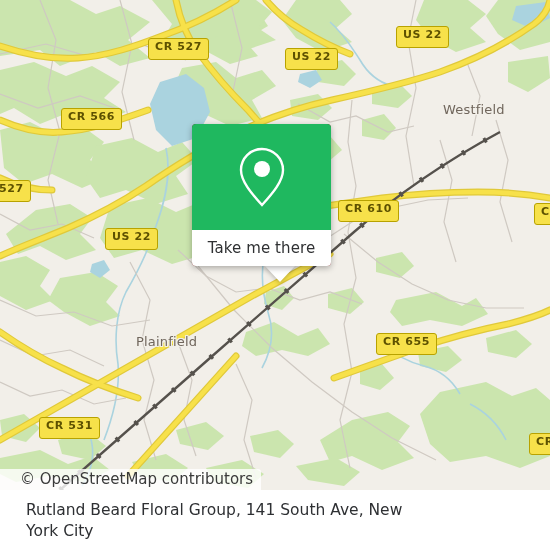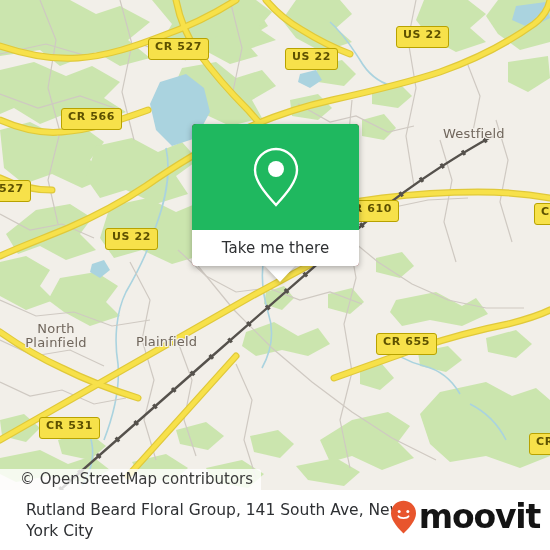--- a/index.html
+++ b/index.html
@@ -45,21 +45,21 @@
     padding:2px 6px 7px 6px;
     line-height:11px;
     white-space:nowrap;
     box-sizing:border-box;
   }
 
   
   .popup{
     position:absolute;
     left:192px;top:124px;
-    width:167px;height:142px;
+    width:139px;height:142px;
     border-radius:4px;
     background:#7f1d1d;
     box-shadow:0 2px 6px rgba(0,0,0,.30);
     overflow:hidden;
     z-index:40;
   }
   .popup-top{
     height:106px;
     background:#1fb85f;
     display:flex;align-items:center;justify-content:center;
@@ -260,23 +260,22 @@
           <path d="M266,0 C276,12 288,22 302,30 C318,40 334,48 350,54"></path>
         </g>
       </g>
 
       <g>
         <path d="M60,490 C110,446 160,402 210,358 C258,316 306,274 354,232 C400,192 448,160 500,132" stroke="#55514c" stroke-width="2.4" fill="none"></path>
         <path d="M60,490 C110,446 160,402 210,358 C258,316 306,274 354,232 C400,192 448,160 500,132" stroke="#55514c" stroke-width="5.2" fill="none" stroke-dasharray="3 22" stroke-linecap="butt"></path>
       </g>
     </svg>
 
-    <div class="place-label" style="left:443px;top:103px;margin-top:24px;">Westfield</div>
+    <div class="place-label" style="left:443px;top:103px;">Westfield</div>
     <div class="place-label" style="left:136px;top:303px;margin-top:32px;">Plainfield</div>
-    <div class="place-label two-line" style="left:20px;top:322px;">North Plainfield</div>
 
     <div class="shield" style="left:148px;top:38px;">CR 527</div>
     <div class="shield" style="left:285px;top:48px;">US 22</div>
     <div class="shield" style="left:396px;top:26px;">US 22</div>
     <div class="shield" style="left:61px;top:108px;">CR 566</div>
     <div class="shield" style="left:-8px;top:180px;">527</div>
     <div class="shield" style="left:105px;top:228px;">US 22</div>
     <div class="shield" style="left:338px;top:200px;">CR 610</div>
     <div class="shield" style="left:376px;top:333px;">CR 655</div>
     <div class="shield" style="left:39px;top:417px;">CR 531</div>
@@ -294,23 +293,14 @@
     </div>
     <div class="popup-bottom">
       <span>Take me there</span>
     </div>
   </div>
 
   <div class="attrib">© OpenStreetMap contributors</div>
 
   <div class="footer"></div>
   <div class="footer-title">Rutland Beard Floral Group, 141 South Ave, New York City</div>
-  <div class="brand">
-    <svg class="brand-pin" viewBox="0 0 27 34">
-      <path d="M13.5,0.8 C6.6,0.8 1,6.3 1,13.2 C1,21 9.4,29.6 13.5,33.4 C17.6,29.6 26,21 26,13.2 C26,6.3 20.4,0.8 13.5,0.8 Z" fill="#e8552d"></path>
-      <circle cx="9.2" cy="11.4" r="1.5" fill="#ffffff"></circle>
-      <circle cx="17.8" cy="11.4" r="1.5" fill="#ffffff"></circle>
-      <path d="M8.4,16.2 C10.0,18.7 17.0,18.7 18.6,16.2" fill="none" stroke="#ffffff" stroke-width="1.7" stroke-linecap="round"></path>
-    </svg>
-    <span class="brand-word">moovit</span>
-  </div>
 
 </div>
 
 </body></html>

